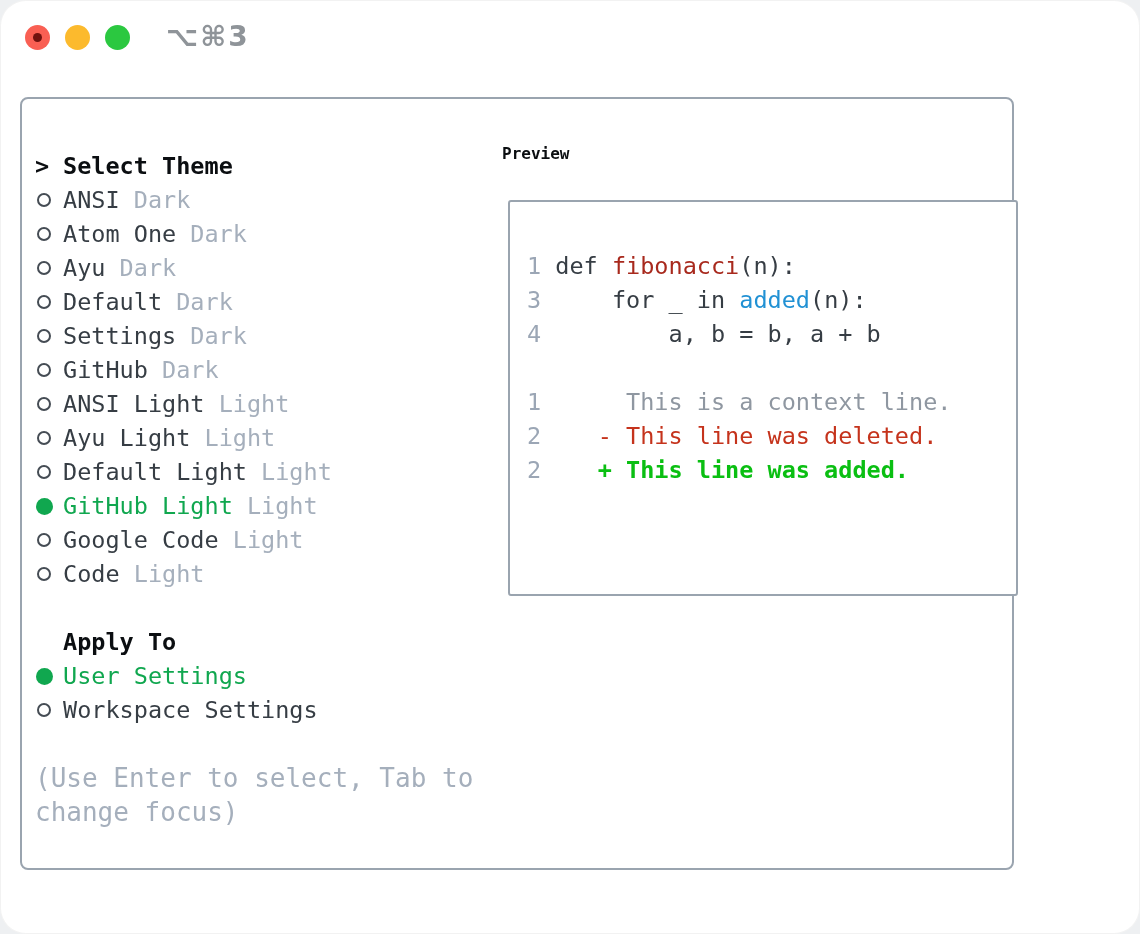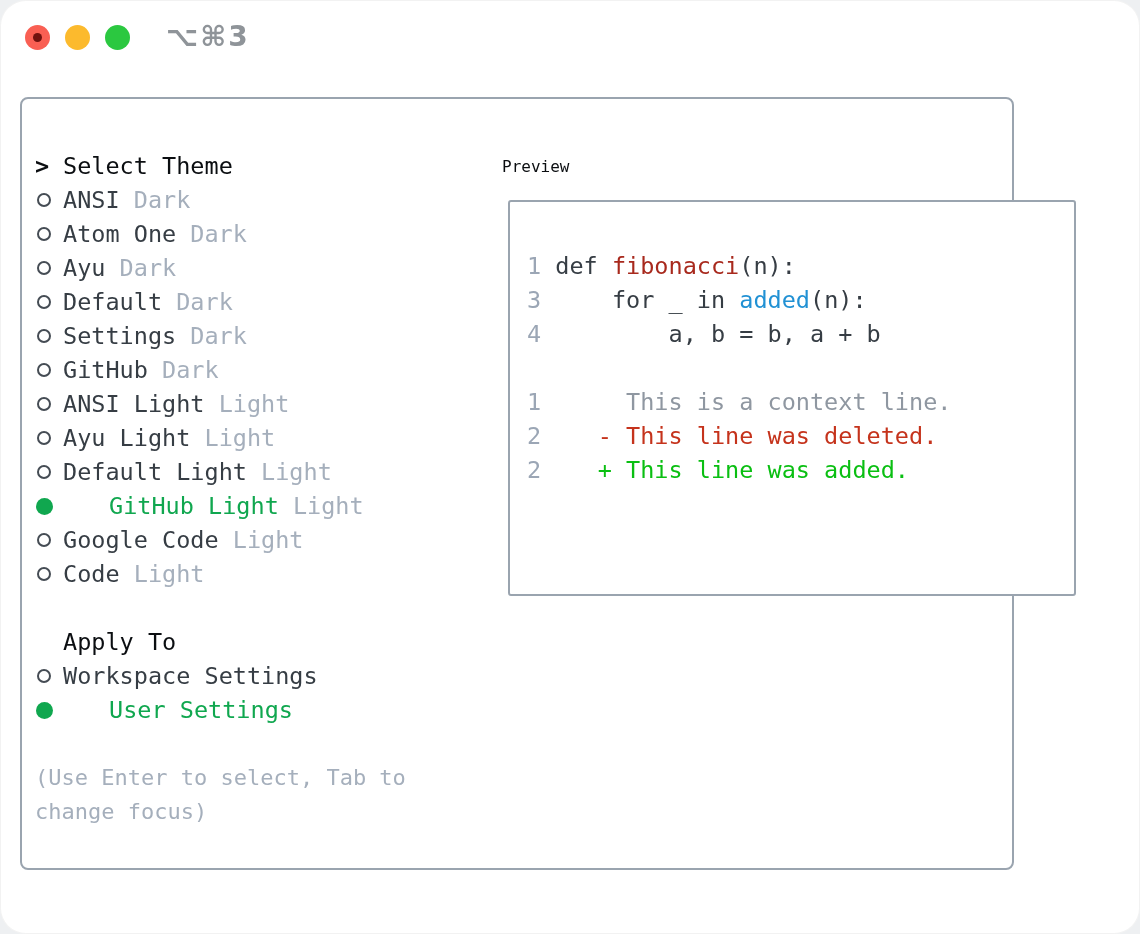--- a/index.html
+++ b/index.html
@@ -51,53 +51,53 @@
     color:var(--title-gray);
   }
   
   .panel{
     position:absolute;left:20px;top:97px;
     width:994px;height:773px;box-sizing:border-box;
     border:2px solid var(--border-gray);
     border-radius:8px;background:#fff;
   }
   .left-col{position:absolute;left:13px;top:50px;}
-  .right-col-header{position:absolute;left:480px;top:50px;height:34px;display:flex;align-items:center;}
+  .right-col-header{position:absolute;left:480px;top:37px;height:34px;display:flex;align-items:center;}
   .row{height:34px;display:flex;align-items:center;white-space:pre;
        font-size:23.5px;line-height:34px;color:var(--text-dark);}
   .spacer{height:34px;}
   .cell-bullet{display:inline-block;width:28px;flex:0 0 28px;position:relative;height:34px;}
   .ring{position:absolute;left:2px;top:9.5px;width:10px;height:10px;
         border:2.5px solid #454c54;border-radius:50%;}
   .dot-sel{position:absolute;left:1px;top:8.5px;width:17px;height:17px;
         background:var(--selection-green);border-radius:50%;}
   .prompt{font-weight:700;color:var(--header-black);font-size:23.5px;line-height:34px;}
-  .hdr{font-weight:400;color:var(--header-black);}
-  .hdr2{font-weight:400;color:var(--header-black);text-align:center;}
+  .hdr{font-weight:700;color:var(--header-black);}
+  .hdr2{font-weight:700;color:var(--header-black);text-align:center;}
   .t-name{color:var(--text-dark);}
-  .t-name.sel{color:var(--selection-green);margin-left:46px;}
+  .t-name.sel{color:var(--selection-green);}
   .t-var{color:var(--muted-gray);padding-left:14.15px;}
-  .hint{font-size:22px;line-height:34px;color:var(--muted-gray);white-space:pre;}
+  .hint{font-size:26px;line-height:34px;color:var(--muted-gray);white-space:pre;}
   
   .preview-box{
     position:absolute;left:486px;top:101px;
-    width:568px;height:396px;box-sizing:border-box;
+    width:510px;height:396px;box-sizing:border-box;
     border:2px solid var(--border-gray);
     border-radius:3px;background:#fff;
     padding:47px 0 0 17px;overflow:hidden;
   }
   .code-line{height:34px;line-height:34px;font-size:23.5px;white-space:pre;}
   .tk-ln{color:var(--line-number-gray);}
   .tk-pl{color:var(--text-dark);}
   .tk-fn{color:var(--function-red);}
   .tk-num{color:var(--number-teal);}
   .tk-bi{color:var(--builtin-blue);}
   .tk-ctx{color:var(--context-gray);text-align:right;}
   .tk-del{color:var(--deleted-red);}
-  .tk-add{color:var(--added-green);}
+  .tk-add{color:var(--added-green);font-weight:bold;}
 </style>
 </head>
 <body>
 
 <div class="window">
   <div class="titlebar">
     <span class="tl close"></span>
     <span class="tl min"></span>
     <span class="tl max"></span>
     <span class="win-title">⌥⌘3</span>
@@ -127,22 +127,22 @@
         </div>
 
       <div class="spacer"></div>
 
       <div class="row">
         <span class="cell-bullet"></span>
         <span class="hdr2">Apply To</span>
       </div>
 
       <div id="apply-list">
+          <div class="row"><span class="cell-bullet"><span class="dot-sel"></span></span><span class="t-name sel">User Settings</span></div>
           <div class="row"><span class="cell-bullet"><span class="ring"></span></span><span class="t-name">Workspace Settings</span></div>
-          <div class="row"><span class="cell-bullet"><span class="dot-sel"></span></span><span class="t-name sel">User Settings</span></div>
         </div>
 
       <div class="spacer"></div>
 
       <div class="hint">(Use Enter to select, Tab to</div>
       <div class="hint">change focus)</div>
     </div>
 
     <div class="right-col-header">
       <span class="hdr">Preview</span>

